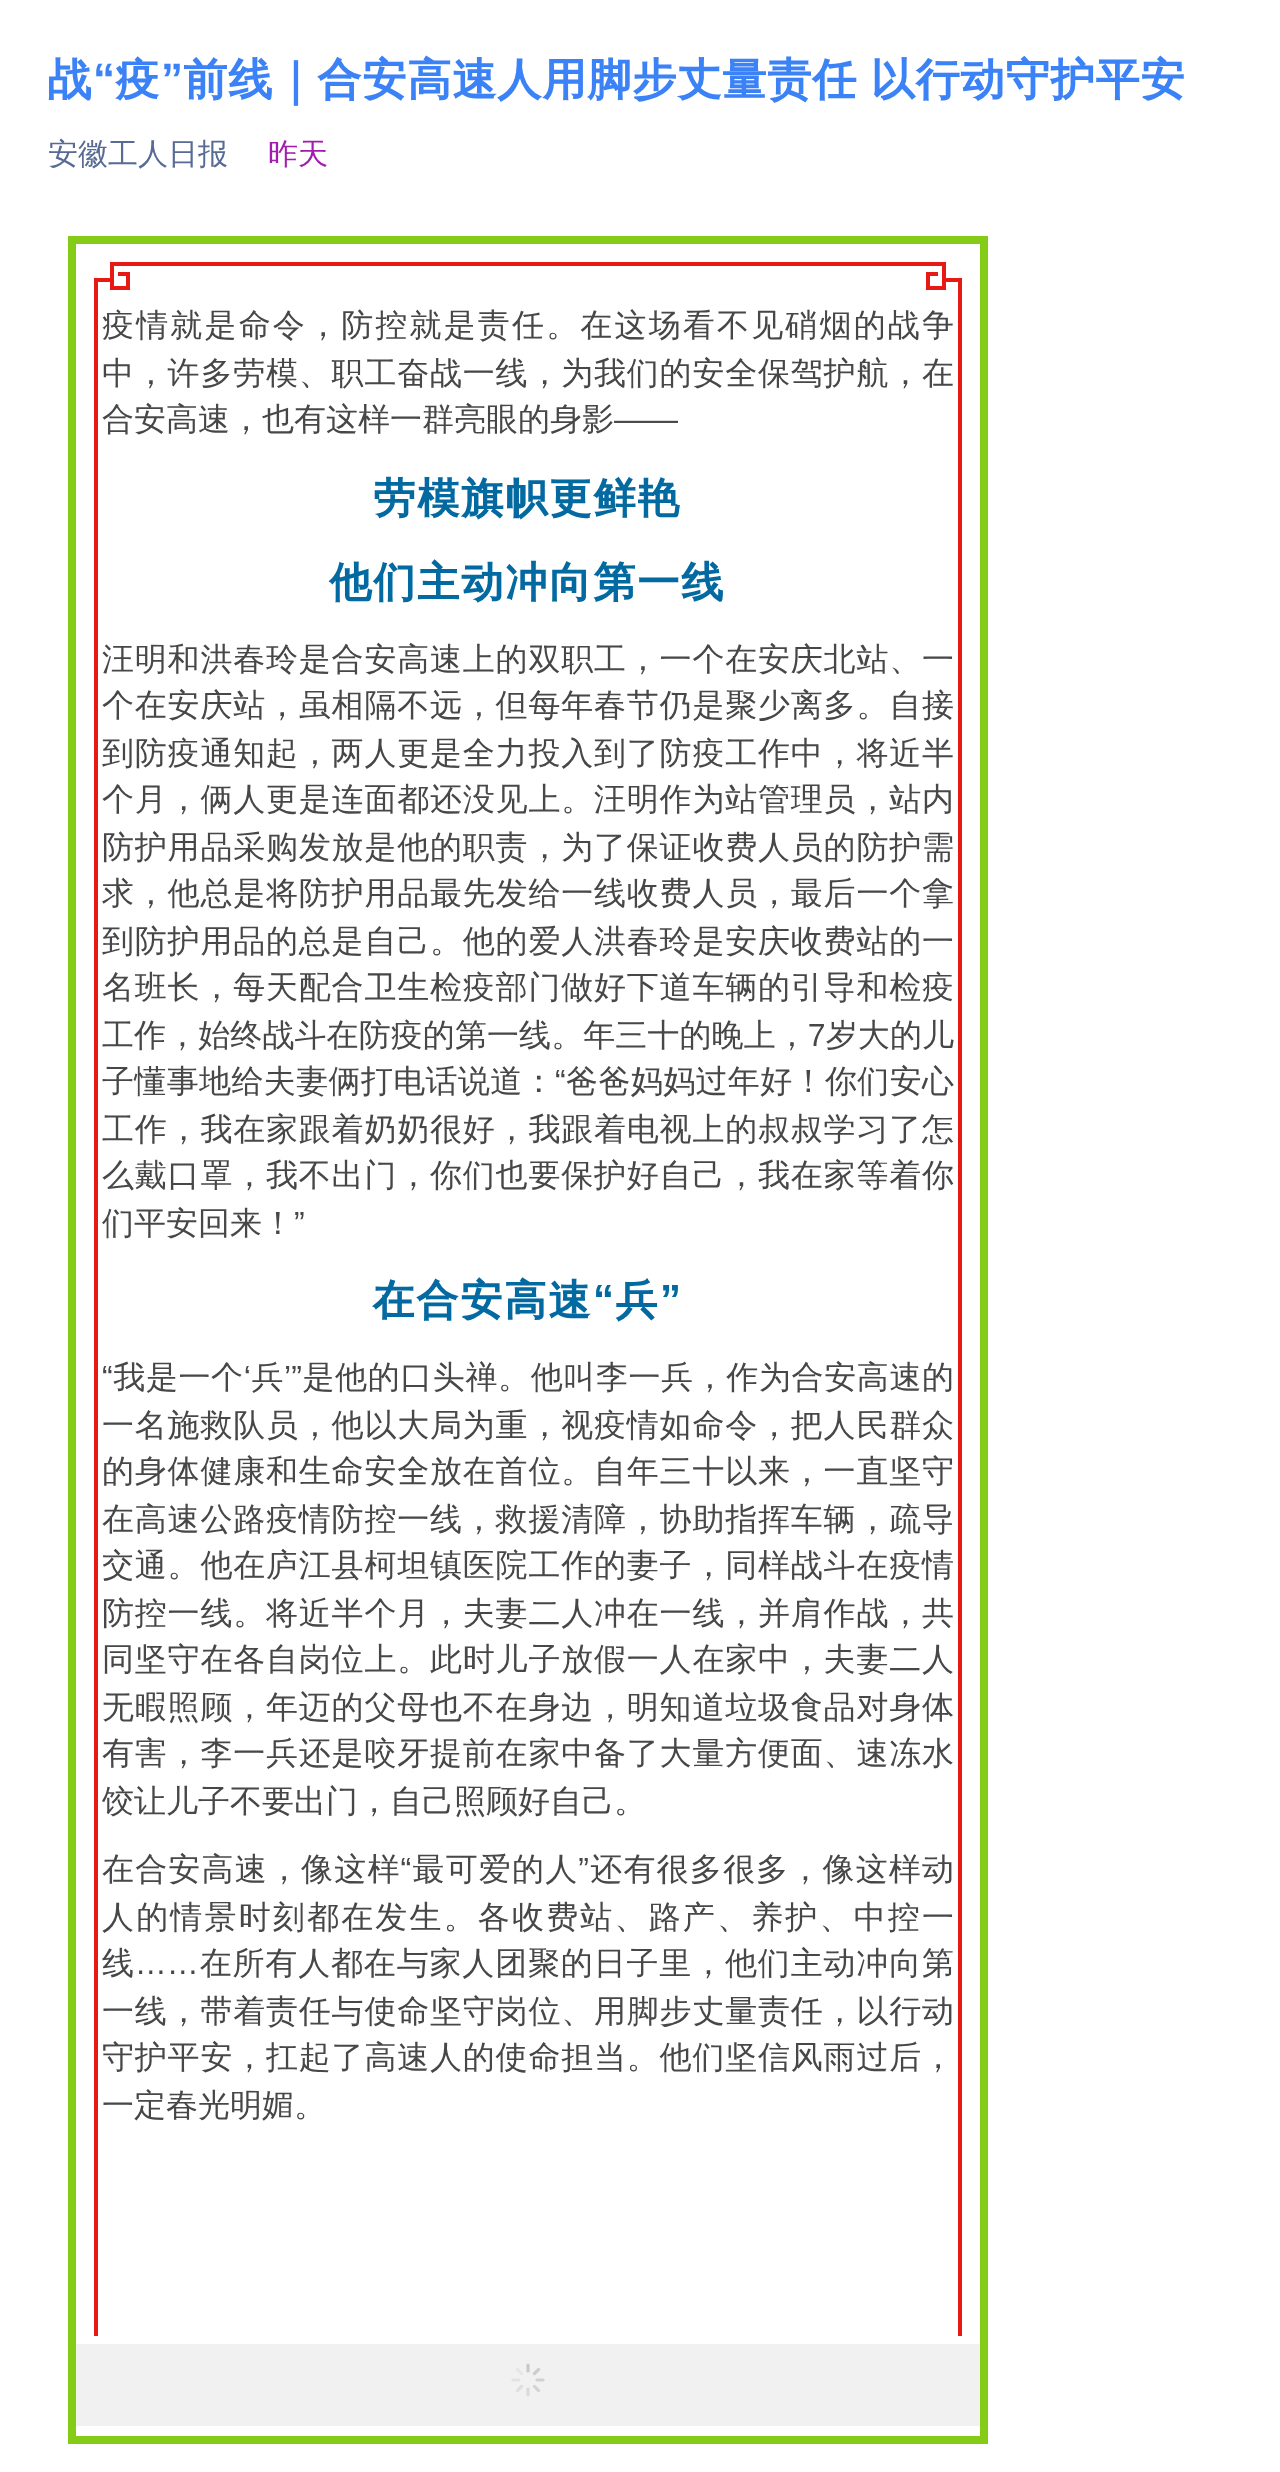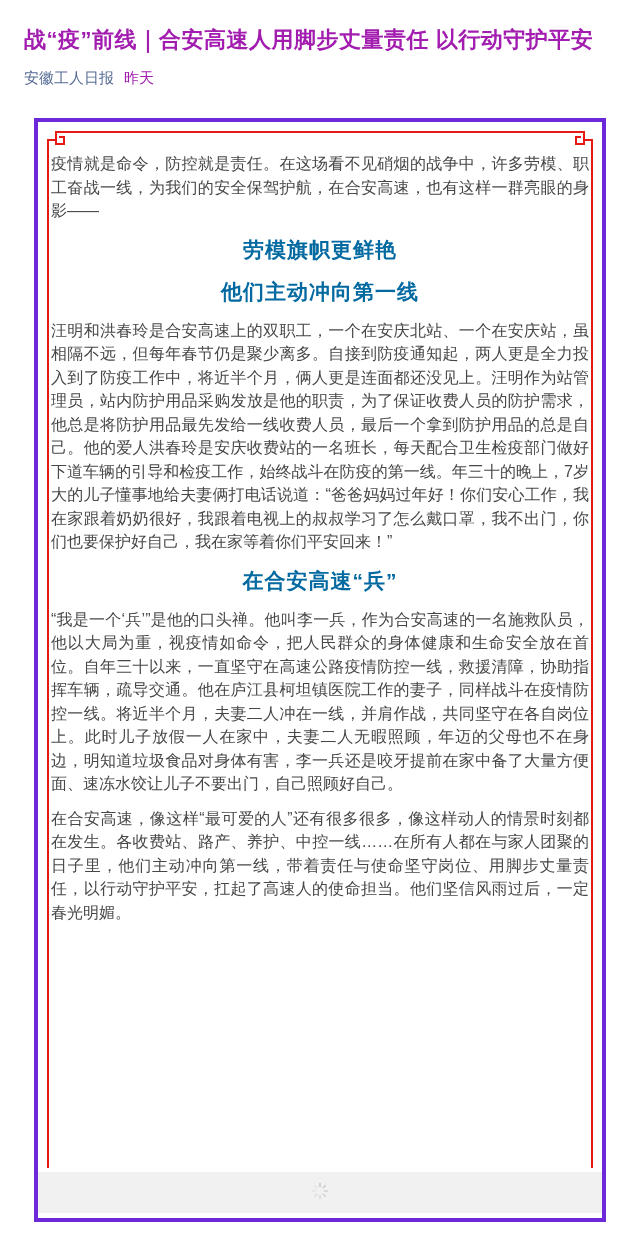--- a/index.html
+++ b/index.html
@@ -4,30 +4,30 @@
 <style>
   html,body{margin:0;padding:0;}
   body{
     width:640px;height:1236px;background:#ffffff;overflow:hidden;
     font-family:"Liberation Sans","DejaVu Sans",sans-serif;
     -webkit-font-smoothing:antialiased;
   }
   
   .header{padding:24px 24px 0 24px;}
   .title{
-    font-size:22px;font-weight:bold;color:#a21caf;line-height:31px;
+    font-size:22px;font-weight:bold;color:#3b82f6;line-height:31px;
     letter-spacing:0.5px;
   }
   .byline{margin-top:13px;font-size:15px;line-height:20px;}
-  .source{color:#576b95;margin-right:10px;cursor:pointer;}
+  .source{color:#576b95;margin-right:20px;cursor:pointer;}
   .date{color:#a21caf;}
   
   .frame{
-    position:absolute;left:34px;top:118px;width:572px;height:1104px;
-    box-sizing:border-box;border:4px solid #6d28d9;background:#ffffff;
+    position:absolute;left:34px;top:118px;width:460px;height:1104px;
+    box-sizing:border-box;border:4px solid #84cc16;background:#ffffff;
     overflow:hidden;
   }
   .deco-top{position:absolute;top:9px;left:34px;right:34px;height:2px;background:#e61914;}
   .deco-left{position:absolute;left:9px;top:34px;bottom:50px;width:2px;background:#e61914;}
   .deco-right{position:absolute;right:9px;top:34px;bottom:50px;width:2px;background:#e61914;}
   .corner{position:absolute;width:30px;height:30px;}
   .corner.tl{left:4px;top:4px;}
   .corner.tr{right:4px;top:4px;}
   .corner svg{display:block;}
   

